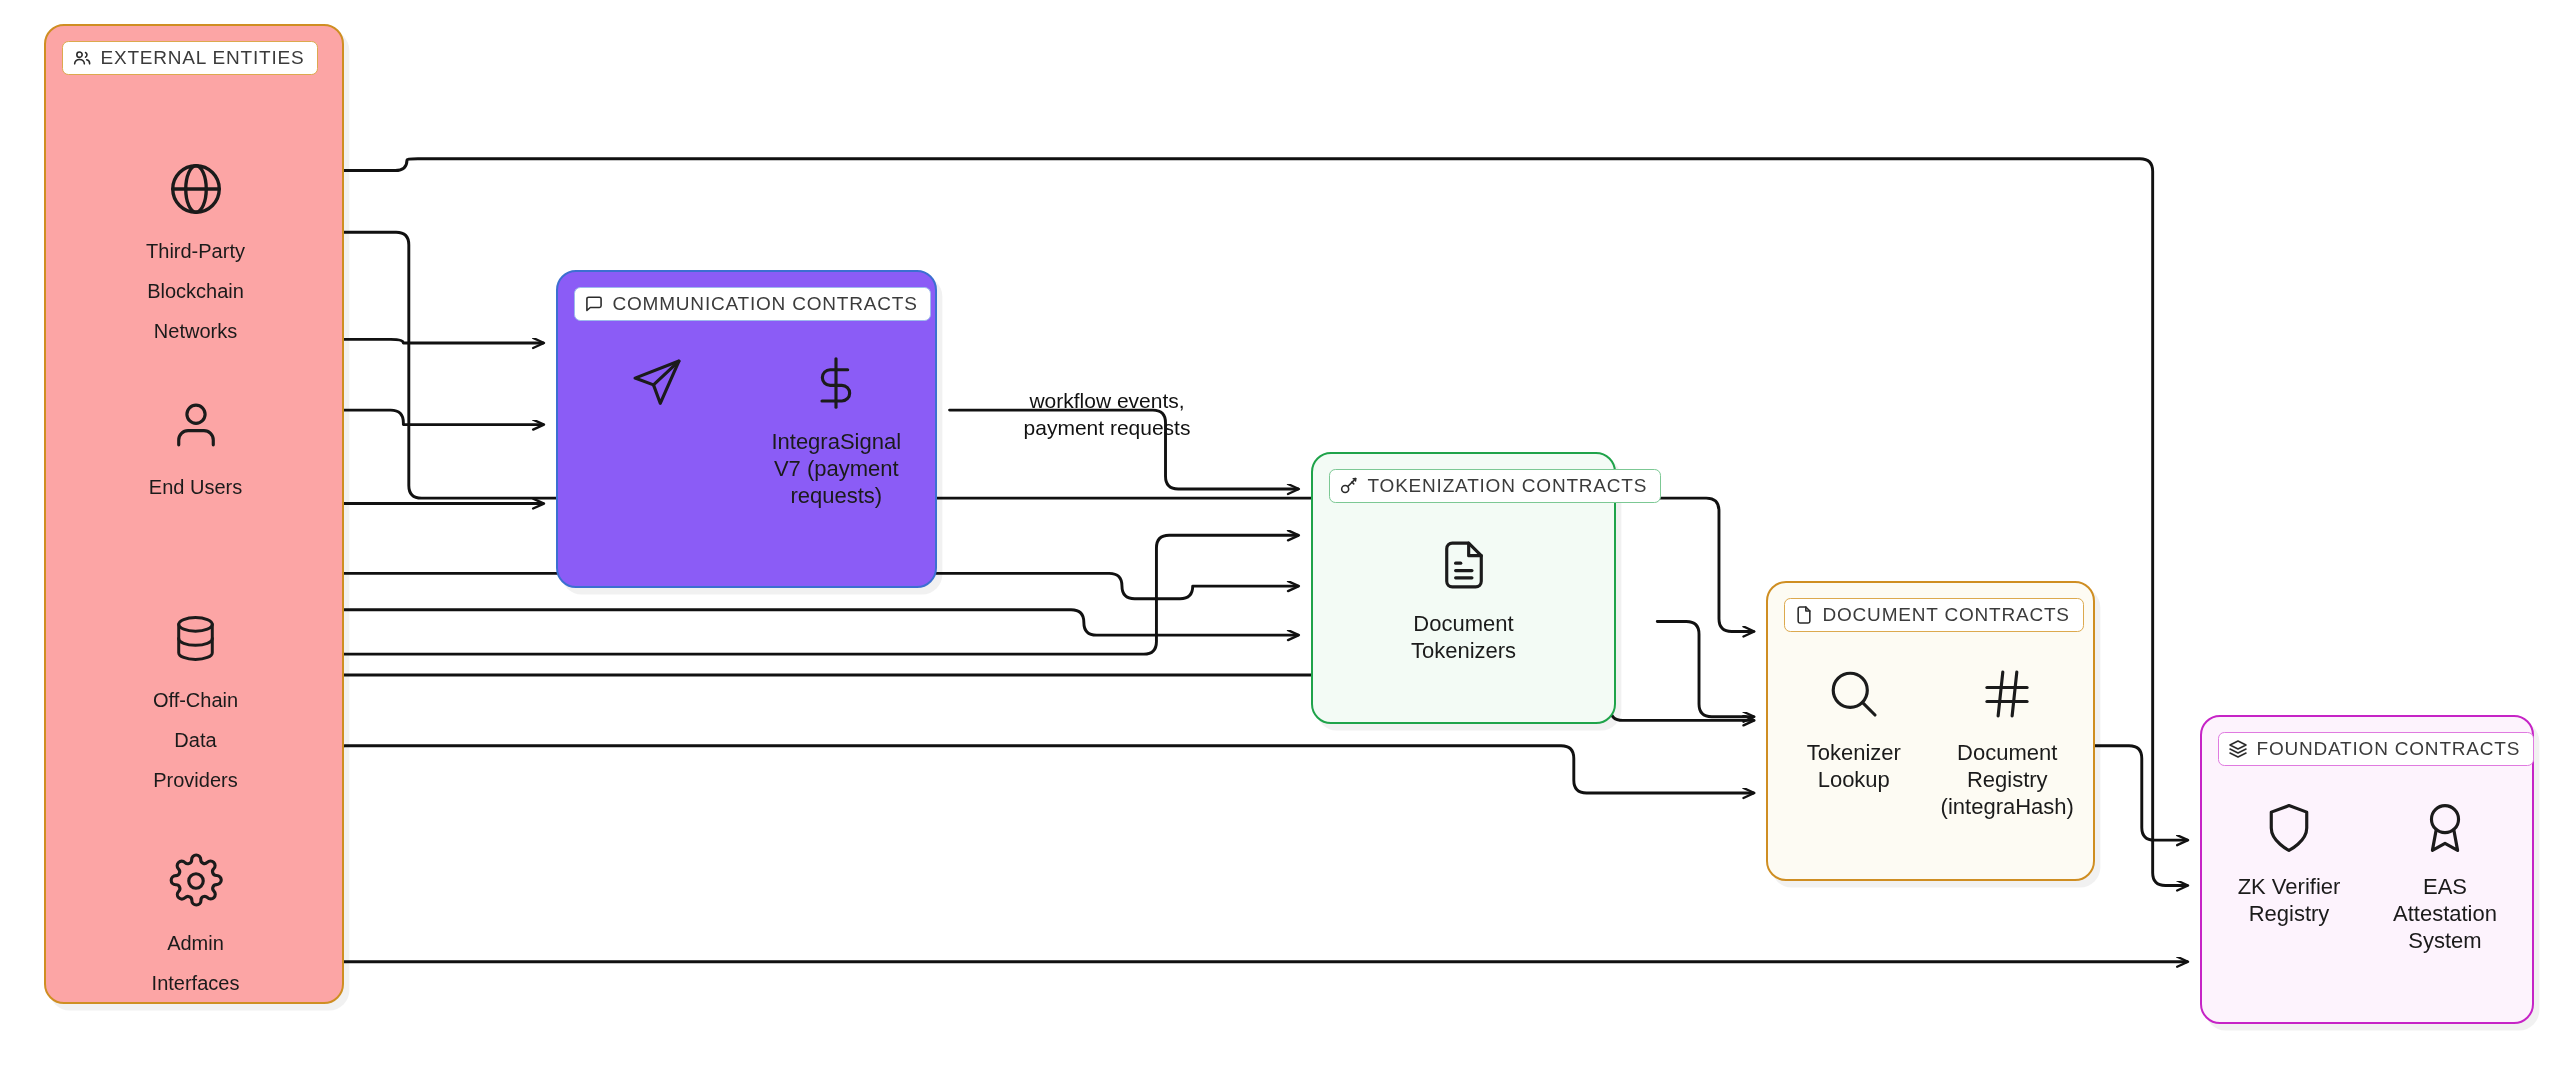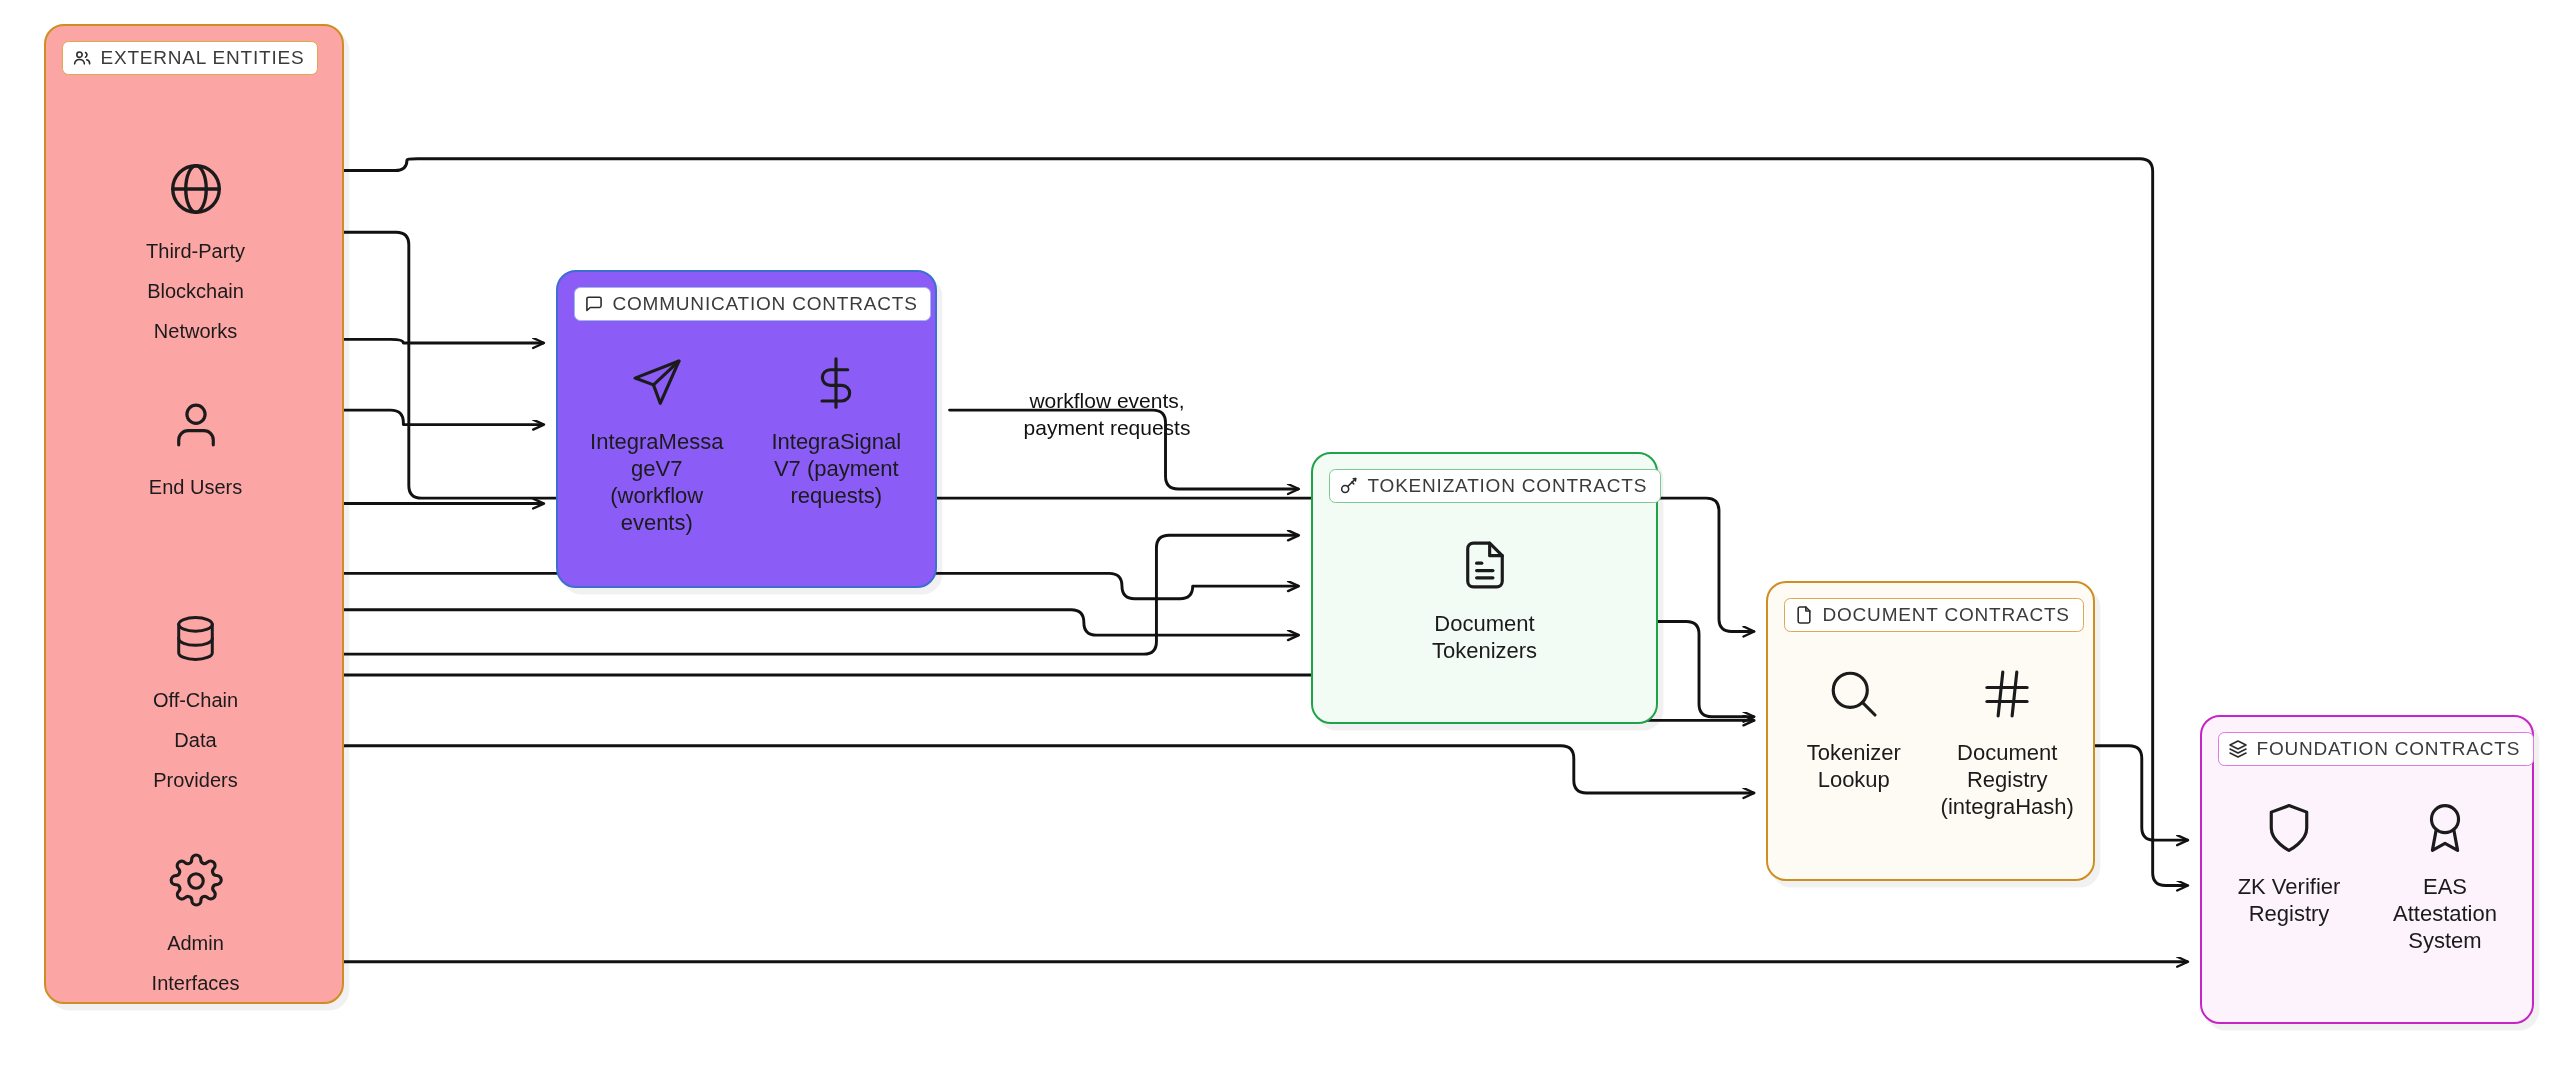--- a/index.html
+++ b/index.html
@@ -39,21 +39,21 @@
   #g-external{left:44px;top:24px;width:300px;height:980px;
     border-color:#cf8e22;background:#fca5a5;}
   #g-external .group-title{border-color:#dca94e;}
 
   
   #g-comm{left:556px;top:270px;width:381px;height:318px;
     border-color:#3c6fd1;background:#8b5cf6;}
   #g-comm .group-title{border-color:#9dbaec;}
 
   
-  #g-token{left:1311px;top:452px;width:347px;height:272px;
+  #g-token{left:1311px;top:452px;width:305px;height:272px;
     border-color:#1fa34a;background:#f3fbf5;}
   #g-token .group-title{border-color:#7cc894;}
 
   
   #g-doc{left:1766px;top:581px;width:329px;height:300px;
     border-color:#cf8e22;background:#fdfbf3;}
   #g-doc .group-title{border-color:#dca94e;}
 
   
   #g-found{left:2200px;top:715px;width:334px;height:309px;
@@ -215,24 +215,20 @@
       <span>COMMUNICATION CONTRACTS</span>
     </div>
     <div class="nodes">
       <div class="node">
         <div class="glyph">
           <svg width="56" height="56" viewBox="0 0 24 24" fill="none" stroke="#1b1b1b" stroke-width="1.35" stroke-linecap="round" stroke-linejoin="round">
             <path d="M21.4 2.6 2.6 9.9l7.9 2.9 2.9 7.9z"></path>
             <path d="M10.5 12.8 21.4 2.6"></path>
           </svg>
         </div>
-        <div class="caption" style="white-space:pre-line">IntegraMessa
-geV7
-(workflow
-events)</div>
       </div>
       <div class="node">
         <div class="glyph">
           <svg width="56" height="56" viewBox="0 0 24 24" fill="none" stroke="#1b1b1b" stroke-width="1.35" stroke-linecap="round" stroke-linejoin="round">
             <line x1="12" y1="1.6" x2="12" y2="22.4"></line>
             <path d="M17 6.3H9.5a3.35 3.35 0 0 0 0 6.7h5a3.35 3.35 0 0 1 0 6.7H6"></path>
           </svg>
         </div>
         <div class="caption" style="white-space:pre-line">IntegraSignal
 V7 (payment

